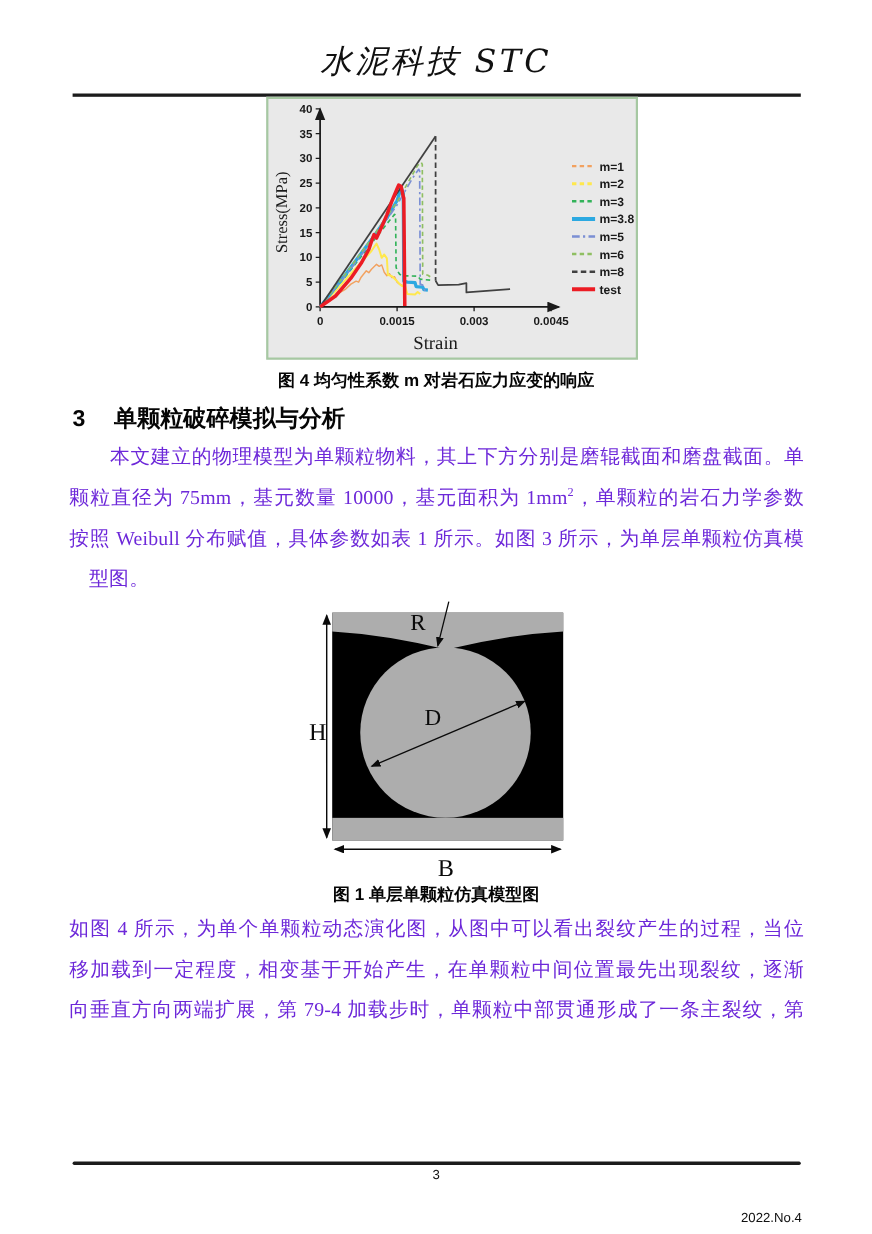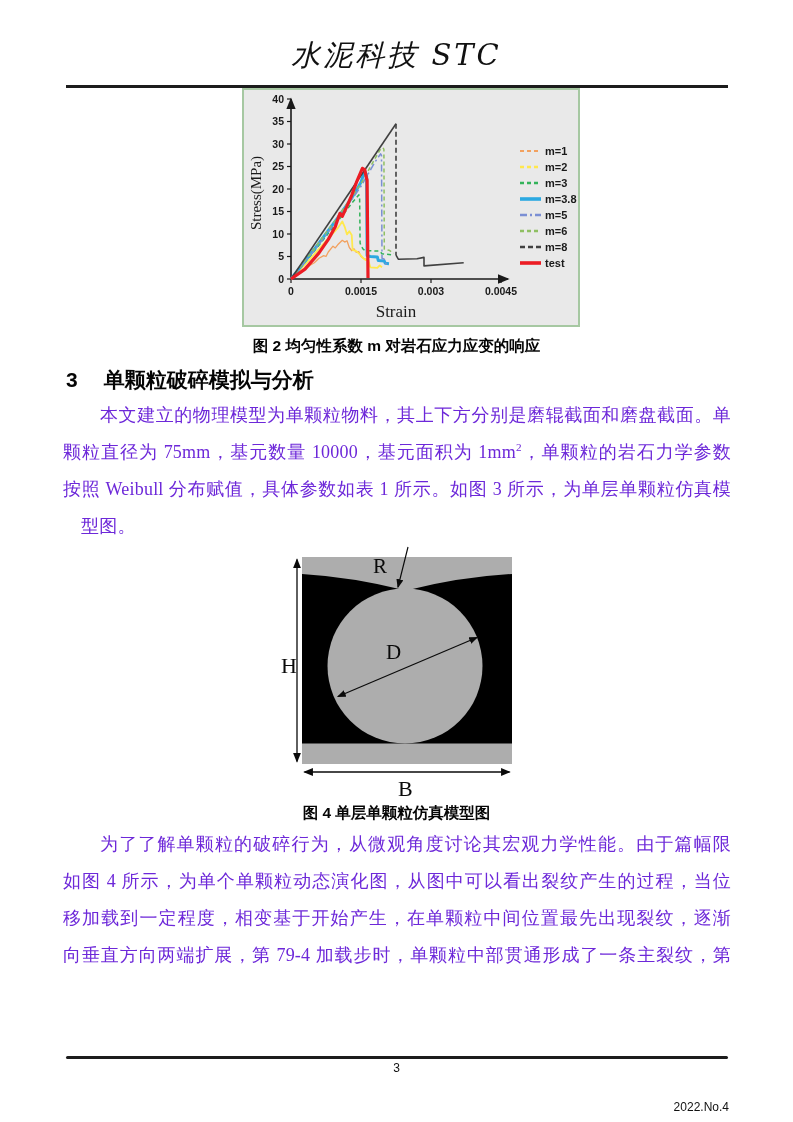--- a/index.html
+++ b/index.html
@@ -116,21 +116,21 @@
         <line x1="276" y1="125" x2="297" y2="125" stroke="#7b8fd4" stroke-width="2.3" stroke-dasharray="7 3 2 3"></line>
         <text x="301" y="129" class="leg">m=5</text>
         <line x1="276" y1="141" x2="297" y2="141" stroke="#8fbf62" stroke-width="2.3" stroke-dasharray="4 3"></line>
         <text x="301" y="145" class="leg">m=6</text>
         <line x1="276" y1="157" x2="297" y2="157" stroke="#404040" stroke-width="2.4000000000000004" stroke-dasharray="5 3"></line>
         <text x="301" y="161" class="leg">m=8</text>
         <line x1="276" y1="173" x2="297" y2="173" stroke="#ec1c24" stroke-width="3.6"></line>
         <text x="301" y="177" class="leg">test</text>
       </svg>
   </div>
-  <div class="caption caption2">图 2 均匀性系数 m 对岩石应力应变的响应</div>
+  <div class="caption caption2">图 4 均匀性系数 m 对岩石应力应变的响应</div>
 
   <div class="section-heading">
     <span>3</span>
     <span>单颗粒破碎模拟与分析</span>
   </div>
 
   <div class="para" id="para1">
       <div class="bline indent">本文建立的物理模型为单颗粒物料，其上下方分别是磨辊截面和磨盘截面。单</div>
       <div class="bline">颗粒直径为 75mm，基元数量 10000，基元面积为 1mm<sup>2</sup>，单颗粒的岩石力学参数</div>
       <div class="bline">按照 Weibull 分布赋值，具体参数如表 1 所示。如图 3 所示，为单层单颗粒仿真模</div>
@@ -157,24 +157,23 @@
 
     <line x1="24.5" y1="227" x2="229.5" y2="227" stroke="#0a0a0a" stroke-width="1.3" marker-start="url(#a3)" marker-end="url(#a3)"></line>
     <text x="118" y="251" font-size="22">B</text>
 
     <line x1="128" y1="2" x2="118" y2="42" stroke="#0a0a0a" stroke-width="1.2" marker-end="url(#a3)"></line>
     <text x="93" y="28" font-size="21">R</text>
 
     <line x1="58" y1="151.5" x2="197" y2="92.5" stroke="#0a0a0a" stroke-width="1.2" marker-start="url(#a3)" marker-end="url(#a3)"></line>
     <text x="106" y="114" font-size="21">D</text>
   </svg>
-  <div class="caption caption3">图 4 单层单颗粒仿真模型图</div>
+  <div class="caption caption3">图 1 单层单颗粒仿真模型图</div>
 
   <div class="para" id="para2">
-      <div class="bline indent">为了了解单颗粒的破碎行为，从微观角度讨论其宏观力学性能。由于篇幅限</div>
       <div class="bline">如图 4 所示，为单个单颗粒动态演化图，从图中可以看出裂纹产生的过程，当位</div>
       <div class="bline">移加载到一定程度，相变基于开始产生，在单颗粒中间位置最先出现裂纹，逐渐</div>
       <div class="bline">向垂直方向两端扩展，第 79-4 加载步时，单颗粒中部贯通形成了一条主裂纹，第</div>
     </div>
 
   <div class="footer-rule"></div>
   <div class="footer-page">3</div>
   <div class="footer-issue">2022.No.4</div>
 
 </div>

